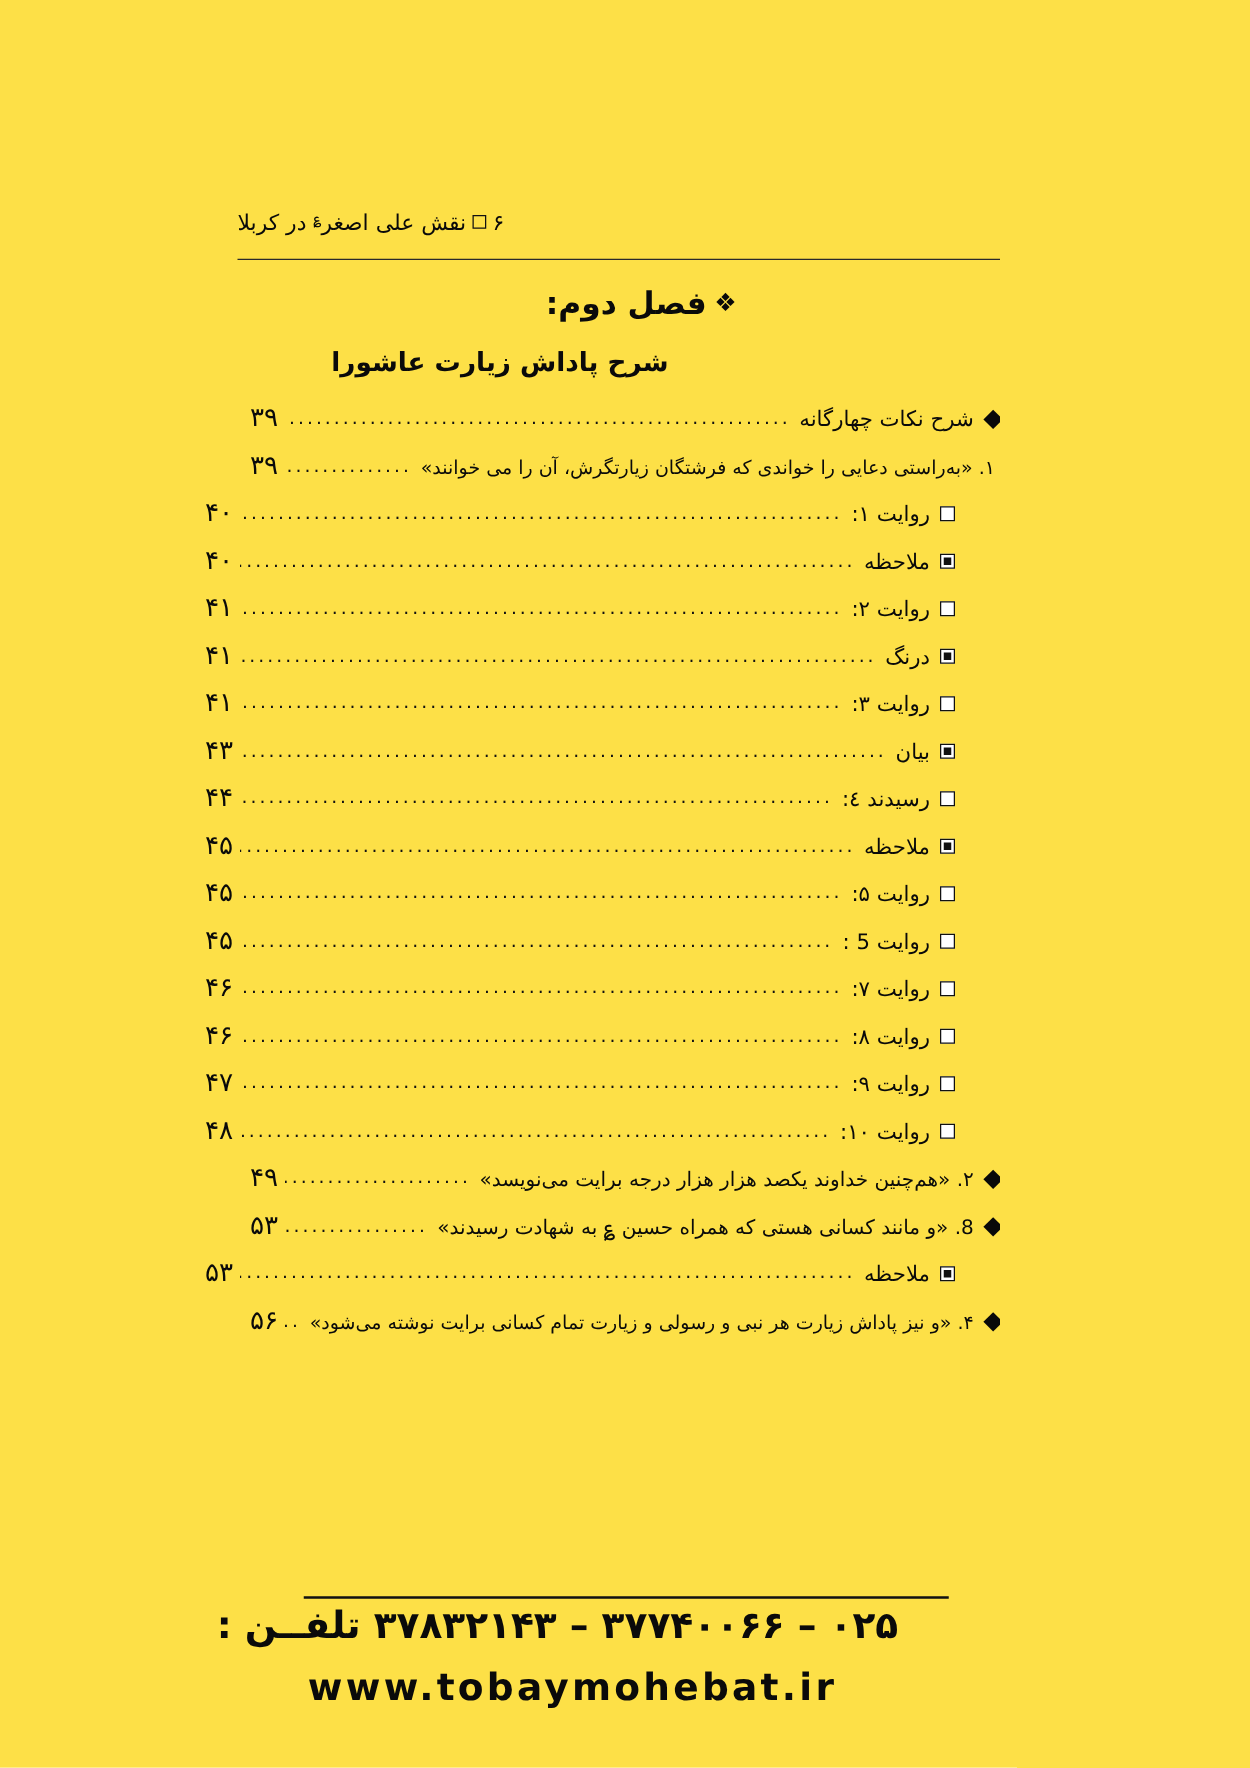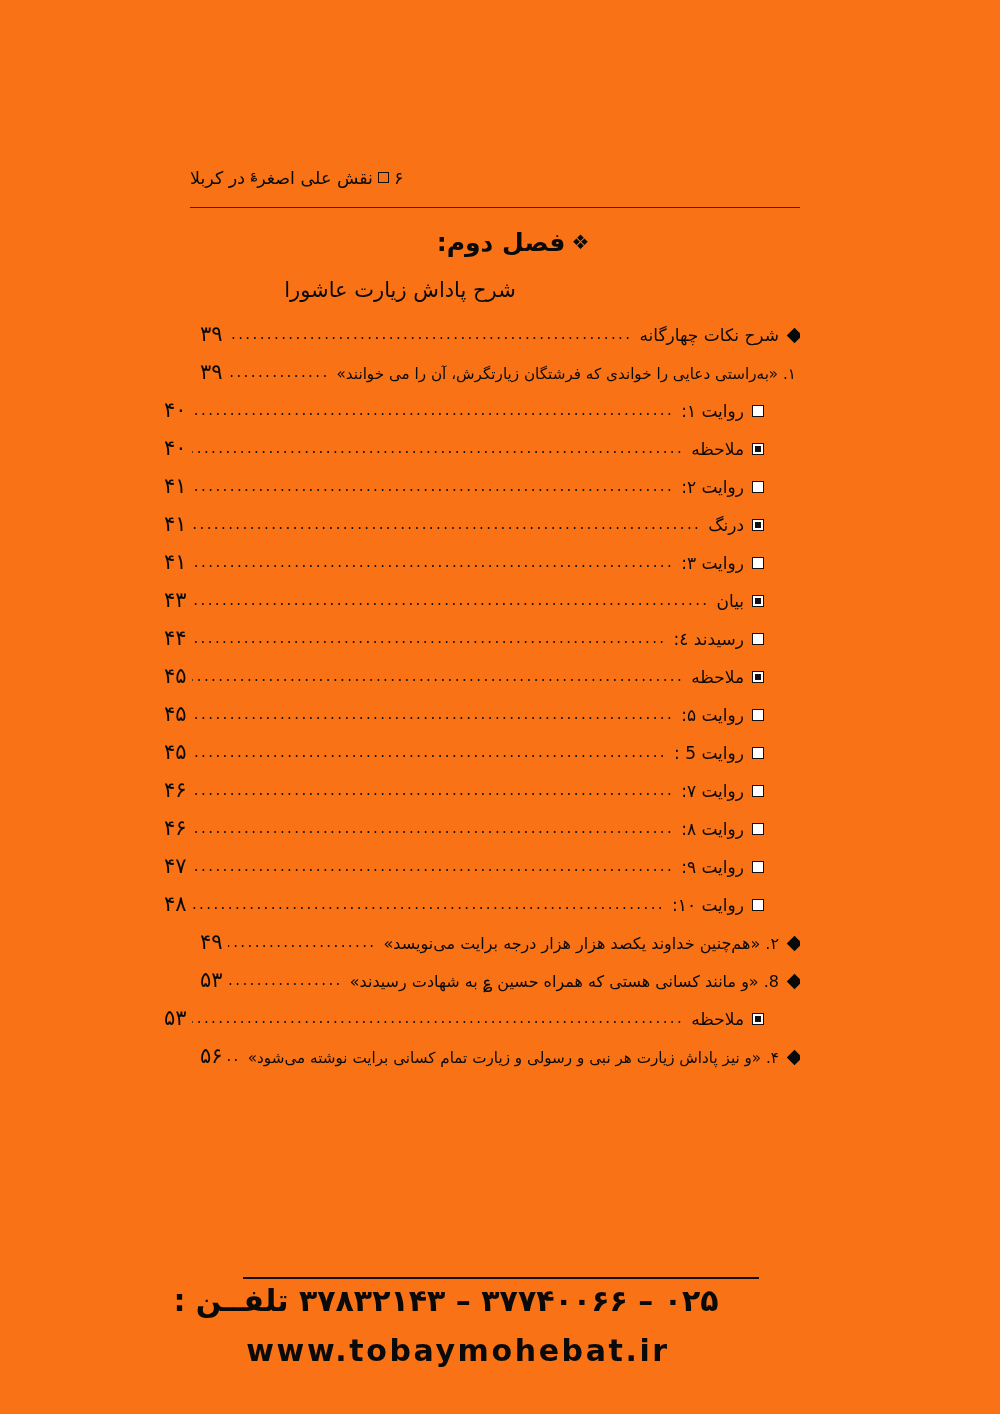--- a/index.html
+++ b/index.html
@@ -13,21 +13,21 @@
     height: 1414px;
     position: relative;
     font-family: "DejaVu Sans", "Liberation Sans", sans-serif;
     color: #0a0a0a;
     overflow: hidden;
   }
 
   .page {
     position: absolute;
     inset: 0;
-    background: #f97316;
+    background: #fde047;
   }
 
   
   .header {
     position: absolute;
     top: 168px;
     right: 200px;
     width: 610px;
     text-align: left;
     direction: rtl;
@@ -72,21 +72,21 @@
     font-weight: bold;
     letter-spacing: 0.5px;
   }
   .chapter-sub {
     position: absolute;
     top: 278px;
     left: 0;
     width: 800px;
     text-align: center;
     font-size: 21px;
-    font-weight: normal;
+    font-weight: bold;
     letter-spacing: 0.3px;
   }
   .diamond-title {
     font-size: 20px;
     vertical-align: 2px;
     margin-left: 6px;
   }
 
   
   .toc {

